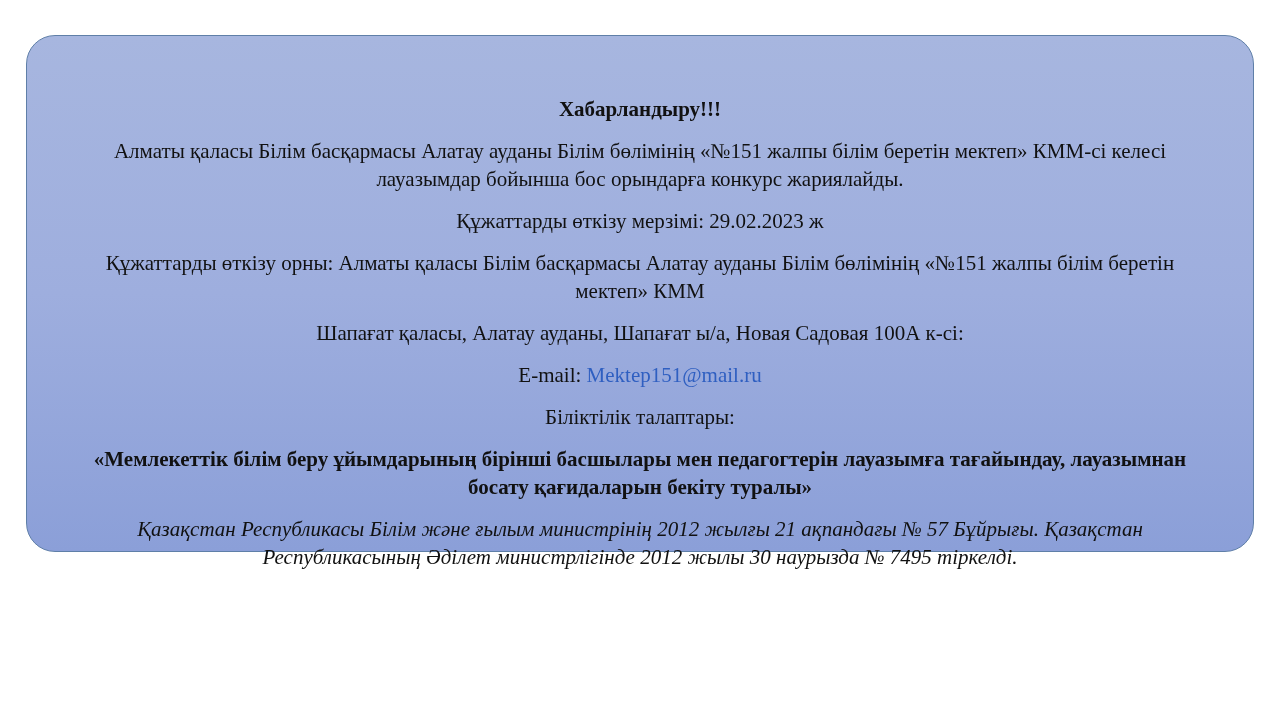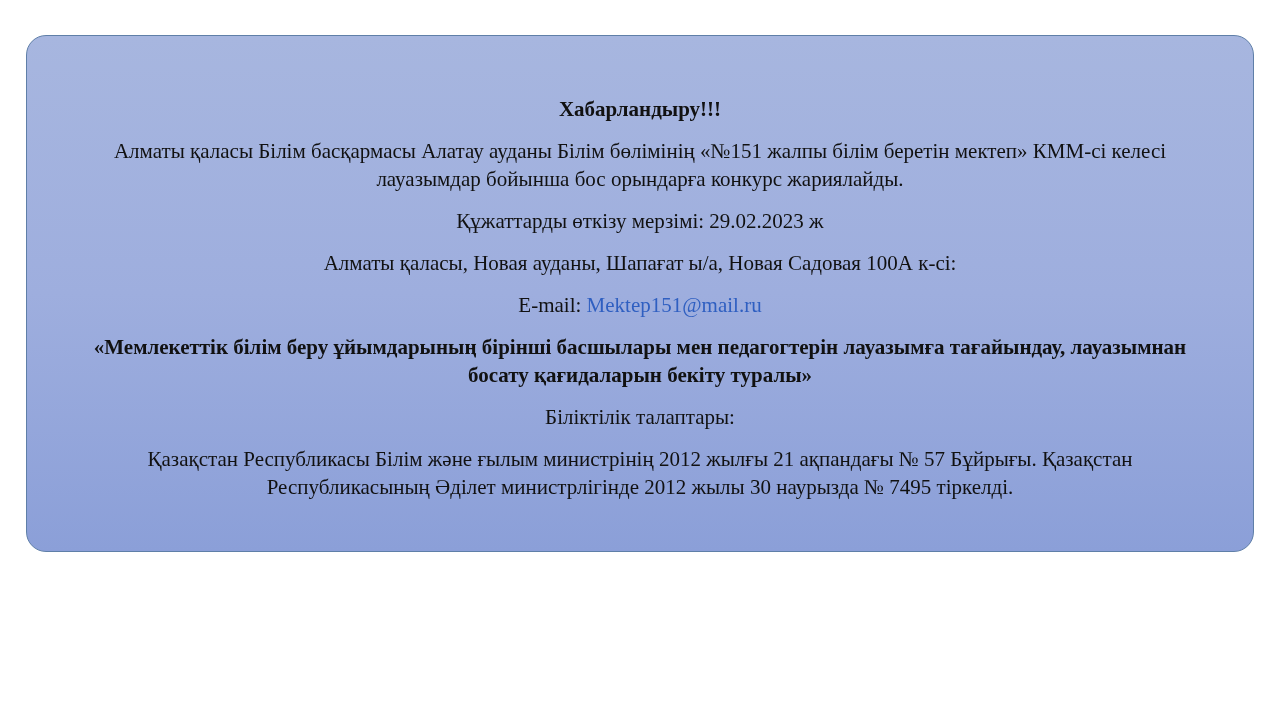--- a/index.html
+++ b/index.html
@@ -16,21 +16,21 @@
       color: #111111;
     }
     .announcement-box {
       position: absolute;
       left: 26px;
       top: 35px;
       width: 1228px;
       height: 517px;
       box-sizing: border-box;
       border: 1.5px solid #5f7fa8;
-      border-radius: 20px;
+      border-radius: 29px;
       background: linear-gradient(to bottom, #a7b6df 0%, #9eaede 50%, #8b9fd8 100%);
     }
     .content {
       position: absolute;
       left: 40px;
       right: 40px;
       top: 59px;
       text-align: center;
       font-size: 21px;
       line-height: 28px;
@@ -47,19 +47,20 @@
     }
   </style>
 </head>
 <body>
 
 <div class="announcement-box">
   <div class="content">
     <p class="para bold">Хабарландыру!!!</p>
     <p class="para" style="padding: 0 12px;">Алматы қаласы Білім басқармасы Алатау ауданы Білім бөлімінің «№151 жалпы білім беретін мектеп» КММ-сі келесі лауазымдар бойынша бос орындарға конкурс жариялайды.</p>
     <p class="para">Құжаттарды өткізу мерзімі: 29.02.2023 ж</p>
-    <p class="para">Алматы қаласы, Новая ауданы, Шапағат ы/а, Новая Садовая 100А к-сі:</p>
+    <p class="para" style="padding: 0 20px;">Құжаттарды өткізу орны: Алматы қаласы Білім басқармасы Алатау ауданы Білім бөлімінің «№151 жалпы білім беретін мектеп» КММ</p>
+    <p class="para">Шапағат қаласы, Алатау ауданы, Шапағат ы/а, Новая Садовая 100А к-сі:</p>
     <p class="para"><span>E-mail: </span><a class="email-link">Mektep151@mail.ru</a></p>
+    <p class="para">Біліктілік талаптары:</p>
     <p class="para bold" style="padding: 0 10px;">«Мемлекеттік білім беру ұйымдарының бірінші басшылары мен педагогтерін лауазымға тағайындау, лауазымнан босату қағидаларын бекіту туралы»</p>
-    <p class="para">Біліктілік талаптары:</p>
-    <p class="para" style="padding: 0 60px;">Қазақстан Республикасы Білім және ғылым министрінің 2012 жылғы 21 ақпандағы № 57 Бұйрығы. Қазақстан Республикасының Әділет министрлігінде 2012 жылы 30 наурызда № 7495 тіркелді.</p>
+    <p class="para" style="padding: 0 60px; font-style: italic;">Қазақстан Республикасы Білім және ғылым министрінің 2012 жылғы 21 ақпандағы № 57 Бұйрығы. Қазақстан Республикасының Әділет министрлігінде 2012 жылы 30 наурызда № 7495 тіркелді.</p>
   </div>
 </div>
 
 </body></html>

